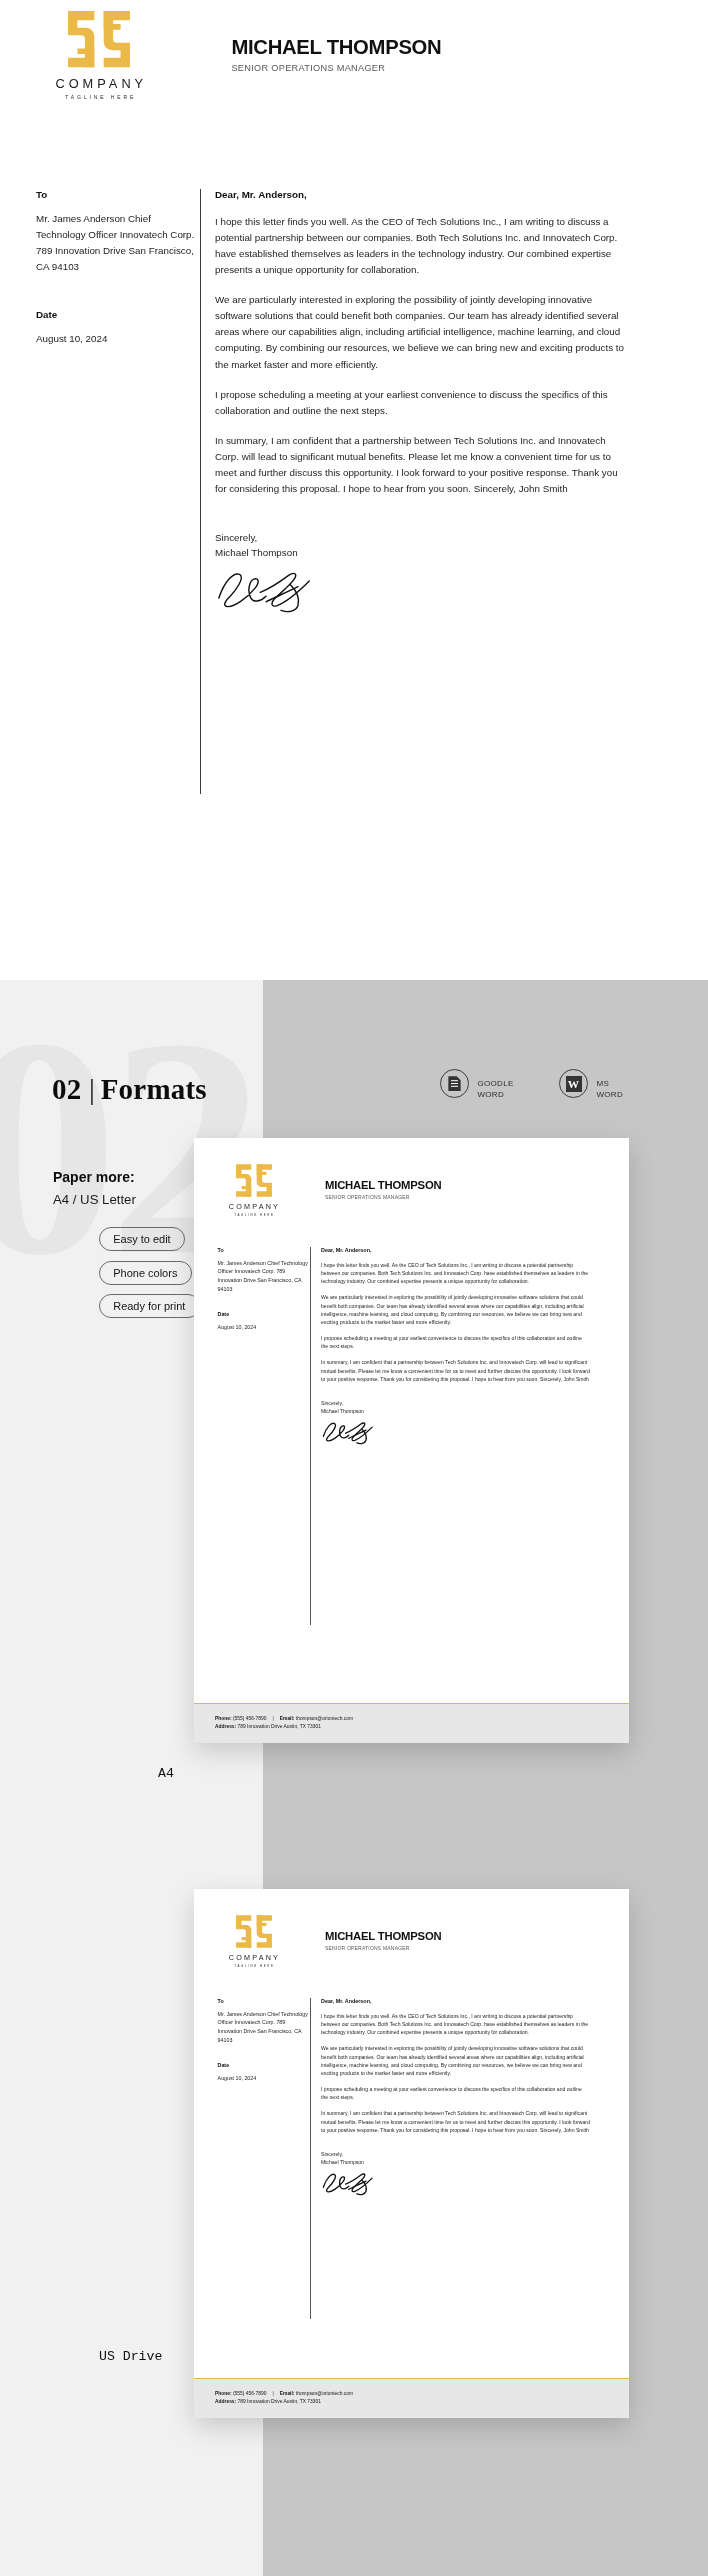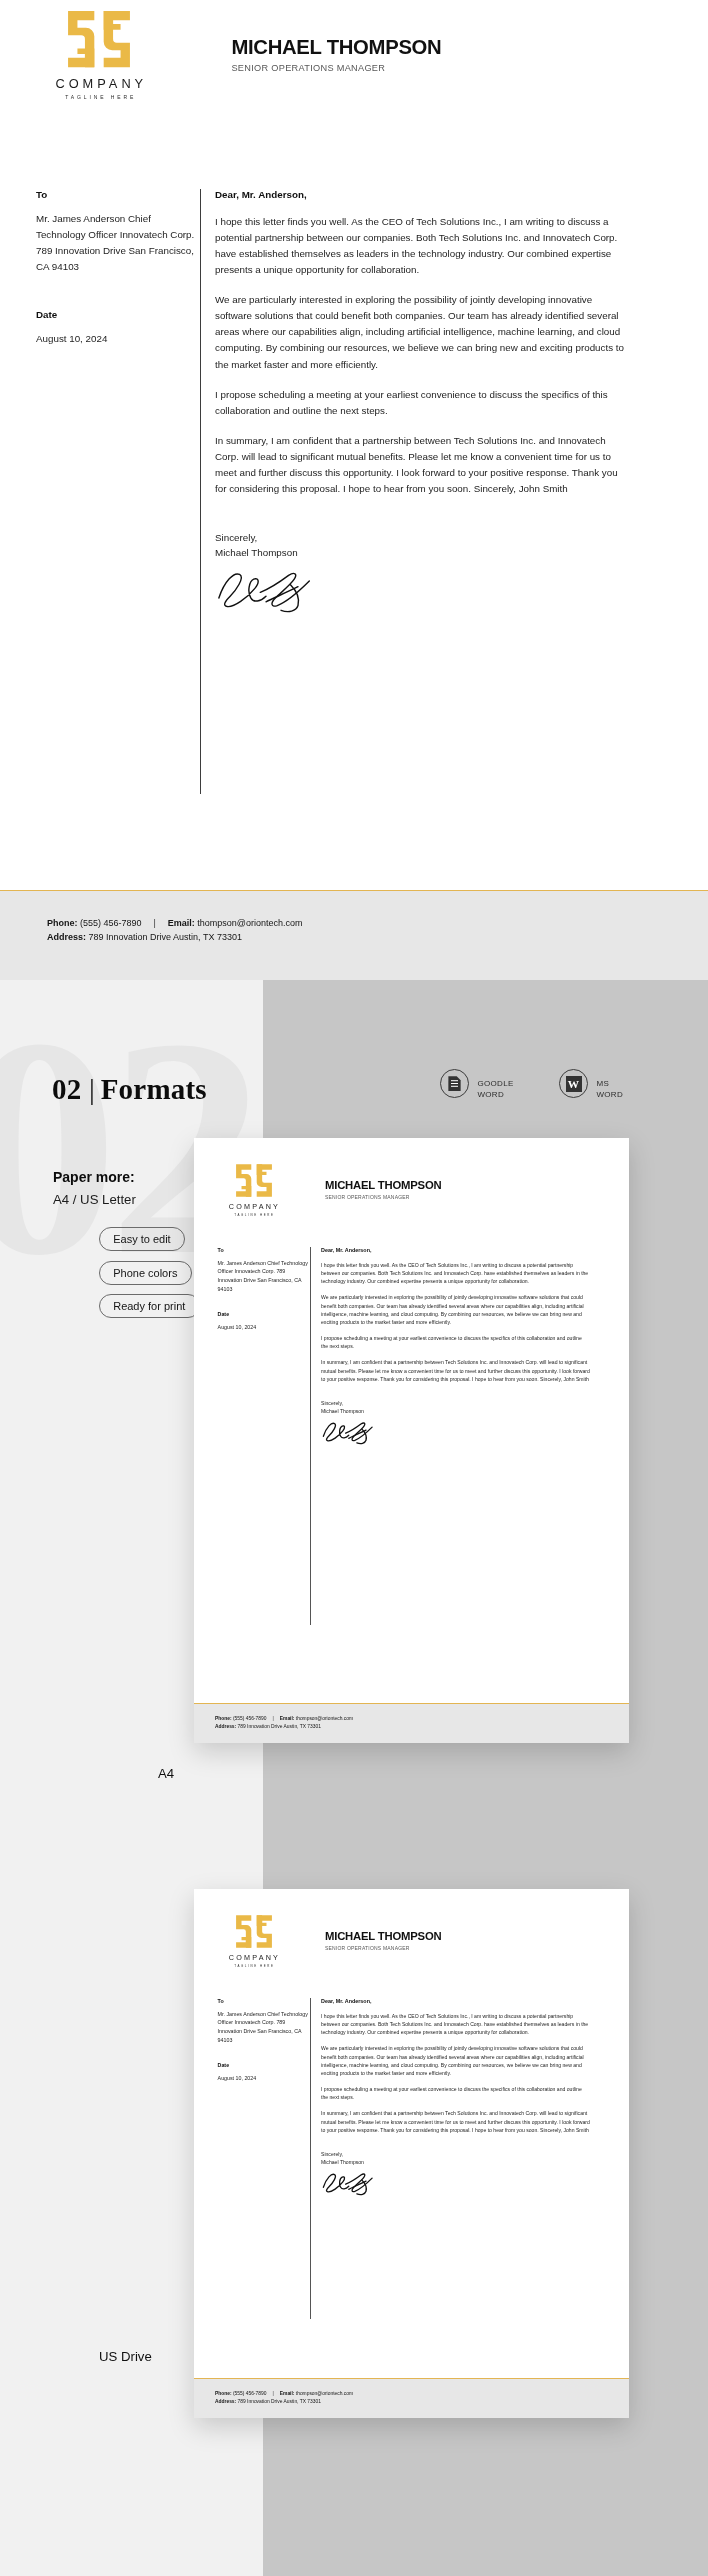--- a/index.html
+++ b/index.html
@@ -392,20 +392,21 @@
   .mini-footer-sep {
     display: inline-block;
     margin: 0 4.7px;
     color: #3a3a3a;
   }
 
   .size-caption {
     position: absolute;
     font-size: 13.2px;
     color: #101010;
+    font-family: Liberation Mono, monospace;
   }
 </style>
 </head>
 <body>
 
 <div class="page">
 
   <div class="letterhead">
 
     <div class="lh-header">
@@ -453,35 +454,20 @@
           <g fill="none" stroke="#111" stroke-width="1.5" stroke-linecap="round" stroke-linejoin="round">
             <path d="M8 34 C14 16, 24 6, 30 9 C36 12, 26 26, 20 32 C14 38, 12 42, 17 43 C24 44, 38 34, 46 24 C52 17, 50 12, 45 14 C40 16, 38 28, 42 34 C45 39, 52 38, 58 32"></path>
             <path d="M52 28 C62 24, 74 16, 82 10 C88 6, 92 8, 88 14 C84 20, 74 28, 68 34 C62 40, 64 44, 70 42 C78 39, 92 28, 104 16"></path>
             <path d="M58 38 C66 34, 80 28, 92 22"></path>
             <path d="M84 20 C90 26, 94 34, 92 42 C90 48, 82 50, 74 47"></path>
           </g>
         </svg>
       </div>
     </div>
 
-    <div class="lh-footer">
-      <div class="footer-inner">
-        <div class="footer-line">
-          <b>Phone:</b>
-          <span>(555) 456-7890</span>
-          <span class="footer-sep">|</span>
-          <b>Email:</b>
-          <span>thompson@oriontech.com</span>
-        </div>
-        <div class="footer-line">
-          <b>Address:</b>
-          <span>789 Innovation Drive Austin, TX 73301</span>
-        </div>
-      </div>
-    </div>
   </div>
 
   <div class="formats">
     <div class="fmt-grayband"></div>
     <div class="fmt-watermark">02</div>
 
     <div class="fmt-heading" style="top:93px">
       <span>02</span><span class="bar">|</span><span>Formats</span>
     </div>
 

